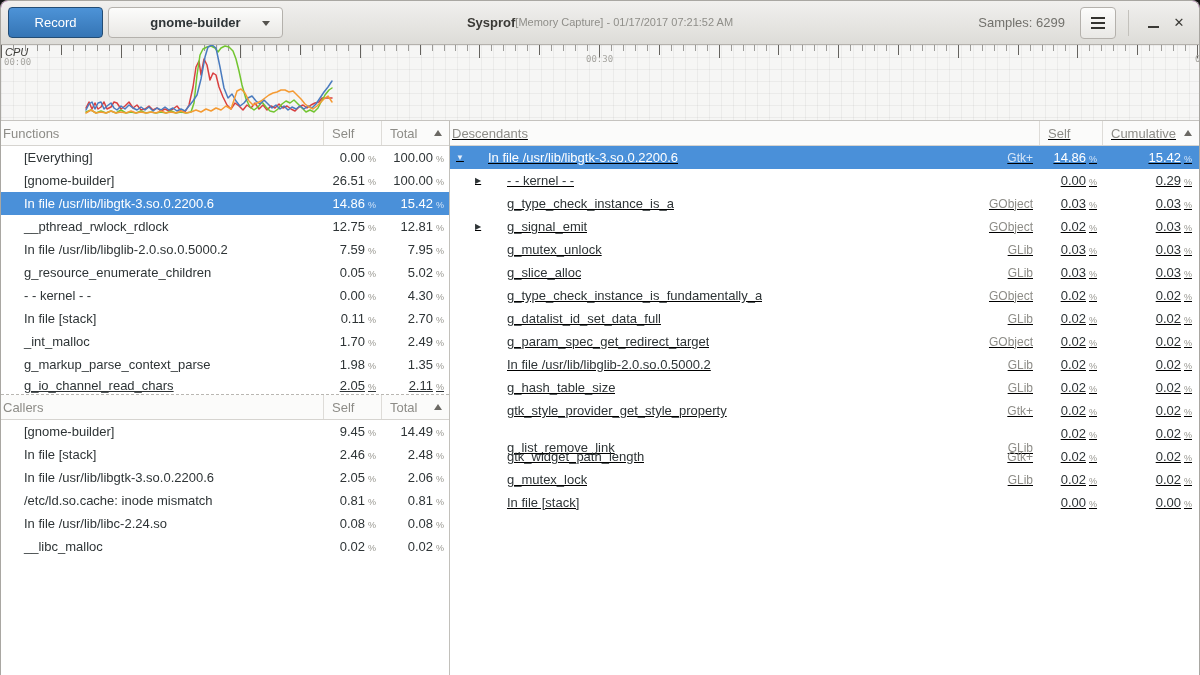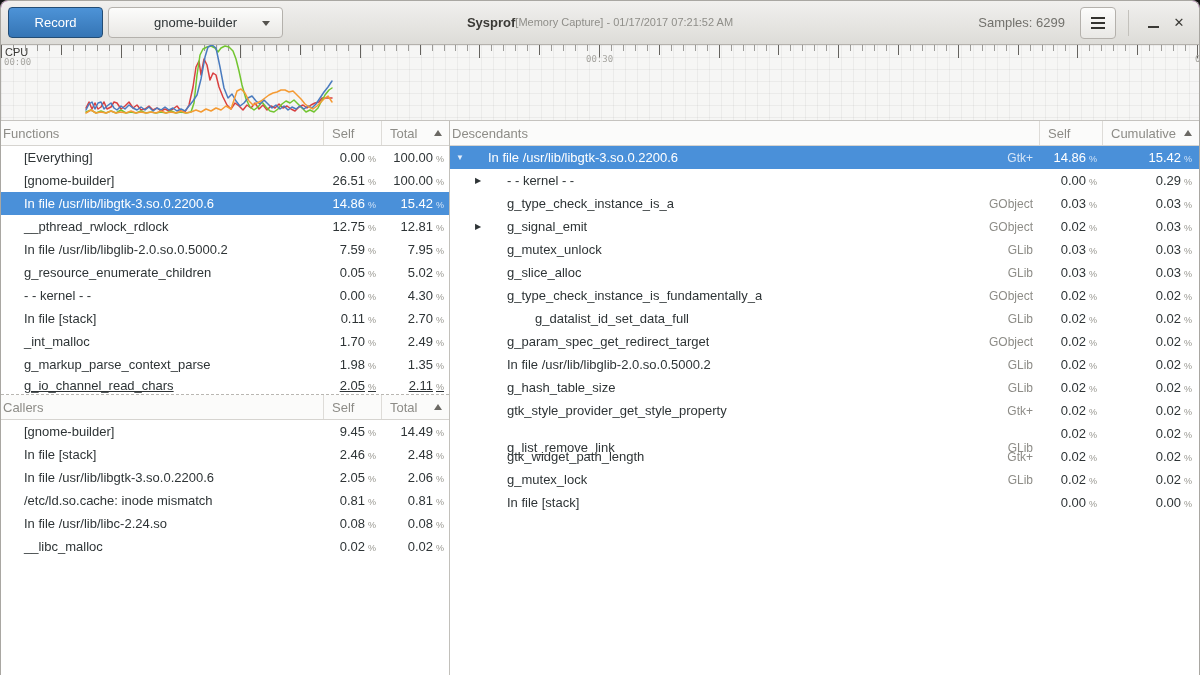--- a/index.html
+++ b/index.html
@@ -12,21 +12,21 @@
   
   .headerbar { height:44px; flex:none; position:relative; display:flex; align-items:center;
                padding:0 7px; background:linear-gradient(to bottom,#f1f0ee,#dddcd8);
                border-bottom:1px solid #b4b1ac; }
   .hb-left { display:flex; align-items:center; z-index:2; }
   .btn { height:31px; border-radius:4px; border:1px solid #b4b1ac; color:#2e3436;
          background:linear-gradient(to bottom,#fcfcfb,#e9e8e5); font-size:13px;
          display:flex; align-items:center; justify-content:center; cursor:pointer; }
   .record-btn { width:95px; color:#ffffff; border-color:#234d75;
                 background:linear-gradient(to bottom,#4d93d7,#3575b5); }
-  .combo-btn { width:175px; margin-left:5px; position:relative; }
+  .combo-btn { width:175px; margin-left:5px; position:relative;font-weight:bold; }
   .combo-arrow { position:absolute; right:12px; top:13px; width:0; height:0;
                  border-left:4px solid transparent; border-right:4px solid transparent;
                  border-top:5px solid #55534e; }
   .hb-center { position:absolute; left:200px; right:200px; top:0; bottom:0;
                display:flex; flex-direction:row; align-items:center; justify-content:center;
                pointer-events:none; z-index:1; }
   .hb-title { font-size:13px; font-weight:700; color:#39382f; color:#3a3935; line-height:15px; }
   .hb-subtitle { font-size:11px; color:#8f8e89; line-height:13px; }
   .hb-right { margin-left:auto; display:flex; align-items:center; z-index:2; }
   .samples { font-size:13px; color:#72716c; margin-right:15px; }
@@ -40,31 +40,31 @@
   .min-glyph { width:11px; height:2px; background:#3b3a36; margin-top:8px; display:block; }
   .close-glyph { font-family:"DejaVu Sans", sans-serif; font-size:13px; font-weight:700; }
 
   
   .graph { height:76px; flex:none; position:relative; border-bottom:1px solid #c5c3bf;
            background-color:#f6f6f5; overflow:hidden;
            background-image:linear-gradient(to right, rgba(0,0,0,.045) 1px, transparent 1px),
                             linear-gradient(to bottom, rgba(0,0,0,.045) 1px, transparent 1px);
            background-size:12px 12px; }
   .graph svg { position:absolute; left:0; top:0; }
-  .cpu-label { position:absolute; left:4px; top:1px; font-size:11px; color:#3a3935; z-index:2; }
+  .cpu-label { position:absolute; left:4px; top:1px; font-size:11px; color:#3a3935; z-index:2;font-style:italic; }
   .t-label { position:absolute; font-family:"DejaVu Sans Mono", monospace; font-size:9px;
              color:#a6a5a0; z-index:2; letter-spacing:0; }
   .t-start { left:3px; top:12px; }
   .t-mid   { left:585px; top:9px; }
   .t-end   { left:1194px; top:9px; }
 
   
   .main { flex:1; min-height:0; display:flex; background:#ffffff; }
   .left-pane { width:449px; flex:none; border-right:1px solid #c2c0bb; display:flex; flex-direction:column; }
-  .right-pane { flex:1; min-width:0; display:flex; flex-direction:column; }
+  .right-pane { flex:1; min-width:0; display:flex; flex-direction:column;text-decoration:underline; }
 
   .thead { height:25px; flex:none; display:flex; align-items:stretch; background:#fbfbfa;
            border-bottom:1px solid #d6d4d0; }
   .thead .hname { flex:1; display:flex; align-items:center; padding-left:2px;
                   color:#8d8c87; font-size:13px; }
   .thead .hval { display:flex; align-items:center; padding-left:8px; color:#8d8c87;
                  font-size:13px; border-left:1px solid #dedcd8; }
   .h-self  { width:58px; }
   .h-total { width:68px; }
   .right-pane .h-self { width:63px; }
@@ -593,21 +593,21 @@
             <span class="cellv c-self">
               <span class="v">0.02</span>
               <span class="u">%</span>
             </span>
             <span class="cellv c-cum">
               <span class="v">0.02</span>
               <span class="u">%</span>
             </span>
           </div>
           <div class="row">
-            <span class="c-name" style="padding-left: 25px; gap: 28px;">
+            <span class="c-name" style="padding-left: 25px;">
               <span class="exp"></span>
               <span class="fn-label">g_datalist_id_set_data_full</span>
               <span class="lib">GLib</span>
             </span>
             <span class="cellv c-self">
               <span class="v">0.02</span>
               <span class="u">%</span>
             </span>
             <span class="cellv c-cum">
               <span class="v">0.02</span>

